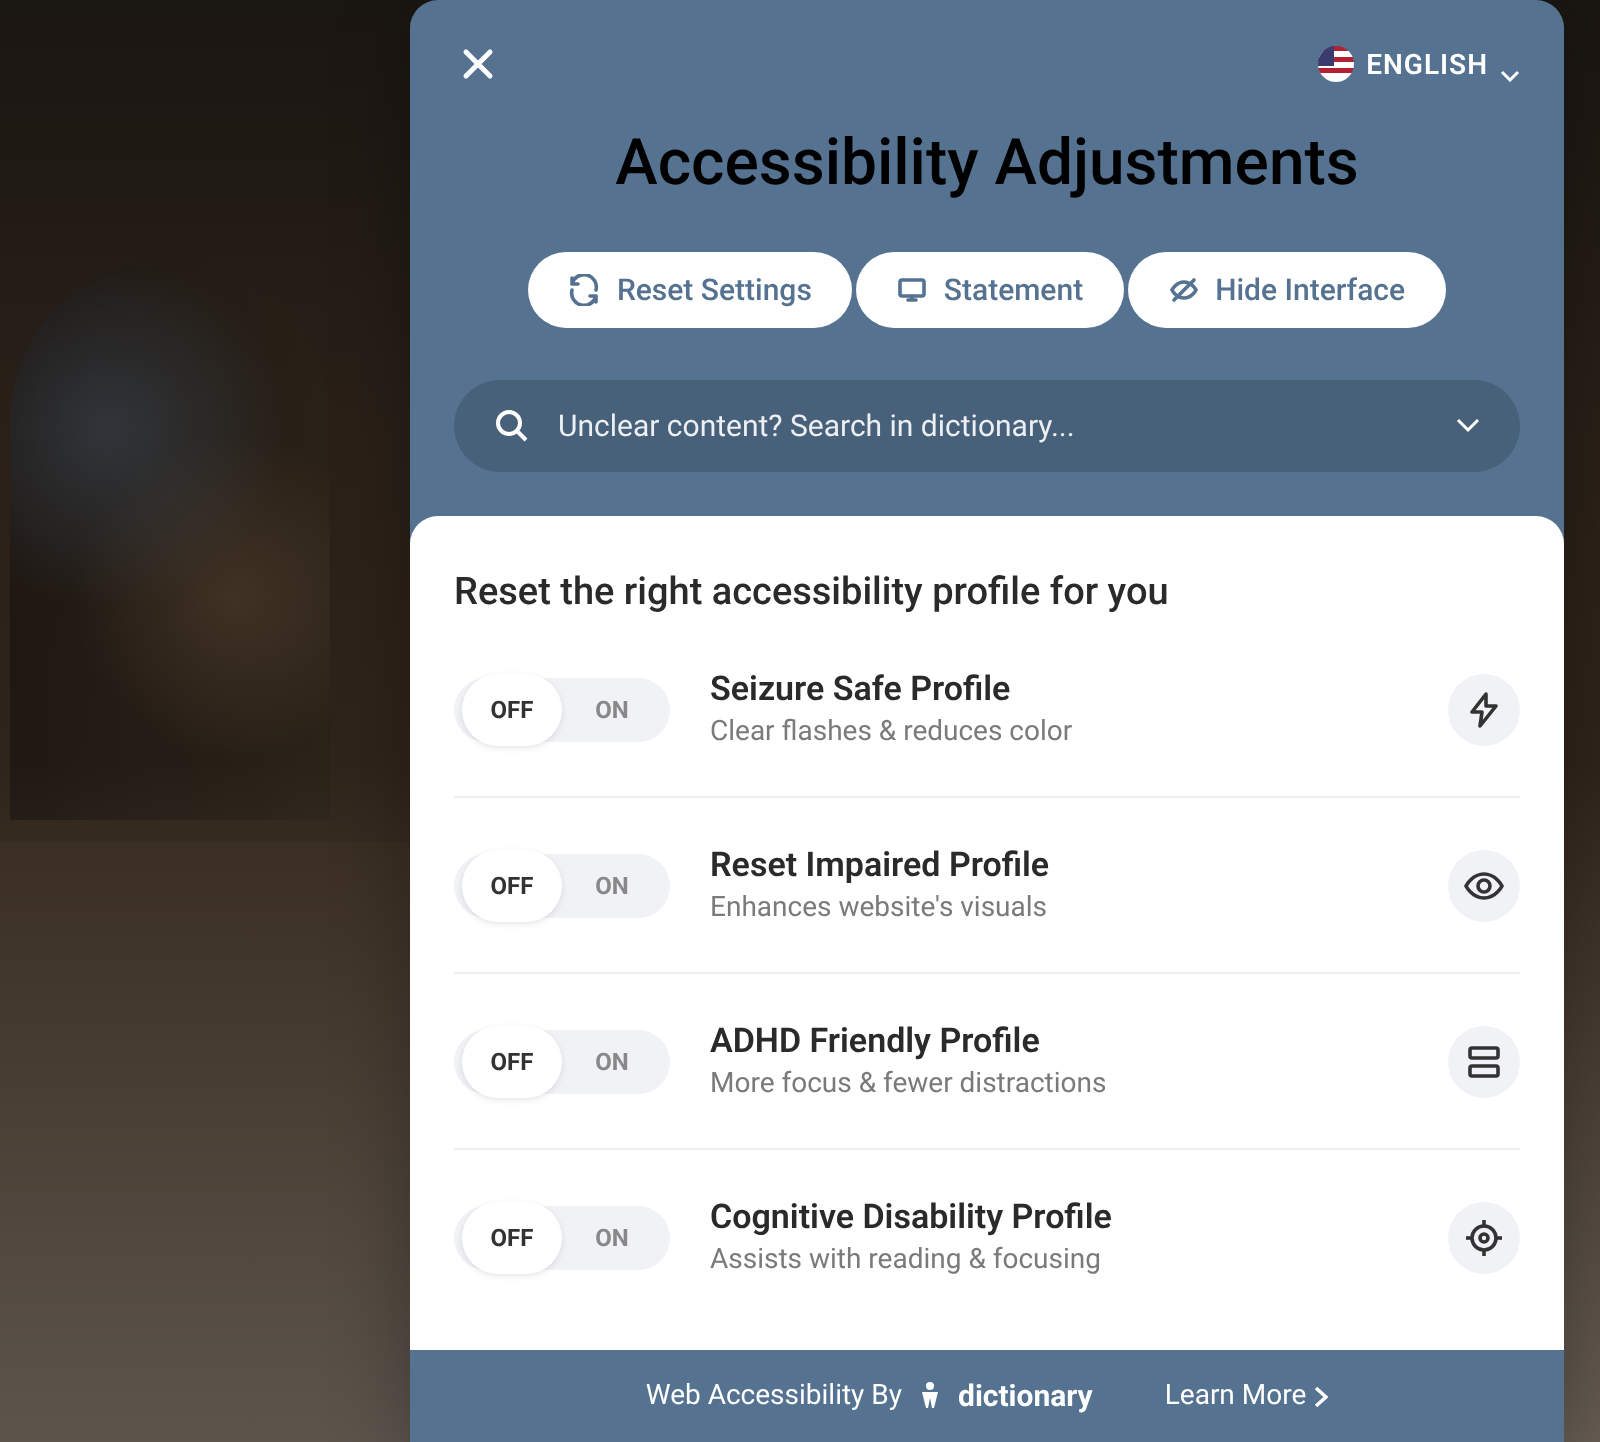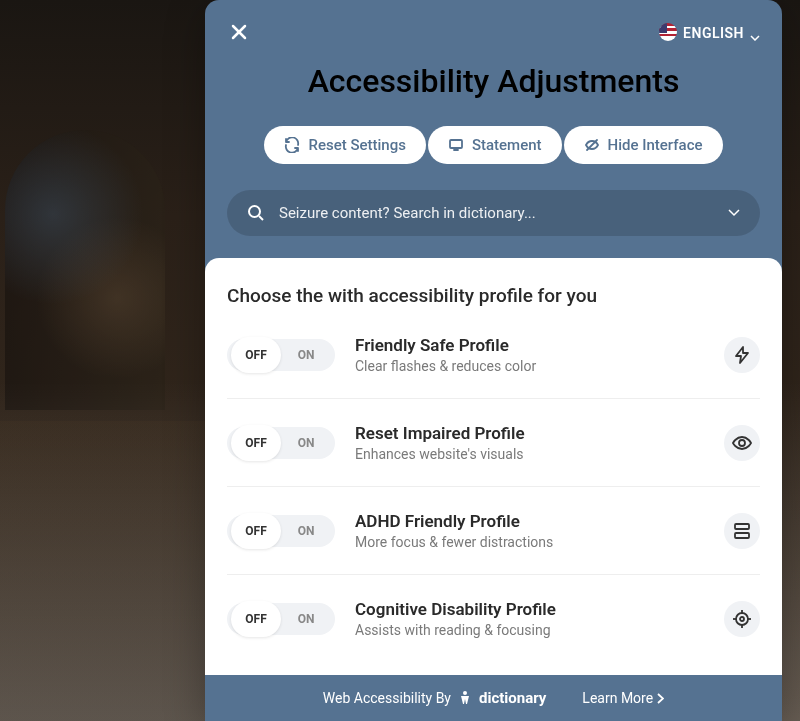--- a/index.html
+++ b/index.html
@@ -300,37 +300,37 @@
         </svg>
         <span>Hide Interface</span>
       </button>
     </div>
 
     <div class="search-box">
       <svg width="18" height="18" viewBox="0 0 18 18" fill="none" stroke="white" stroke-width="2">
         <circle cx="7.5" cy="7.5" r="5.5"></circle>
         <line x1="12" y1="12" x2="16" y2="16"></line>
       </svg>
-      <span class="search-placeholder">Seizure content? Search in dictionary...</span>
+      <span class="search-placeholder">Unclear content? Search in dictionary...</span>
       <svg width="12" height="8" viewBox="0 0 12 8" fill="none" stroke="white" stroke-width="1.5">
         <polyline points="1,1 6,6 11,1"></polyline>
       </svg>
     </div>
   </div>
 
   <div class="content-card">
-    <h2 class="section-title">Choose the with accessibility profile for you</h2>
+    <h2 class="section-title">Reset the right accessibility profile for you</h2>
 
     <div class="profile-row">
       <div class="toggle">
         <div class="toggle-option active">OFF</div>
         <div class="toggle-option">ON</div>
       </div>
       <div class="profile-text">
-        <div class="profile-title">Friendly Safe Profile</div>
+        <div class="profile-title">Seizure Safe Profile</div>
         <div class="profile-desc">Clear flashes &amp; reduces color</div>
       </div>
       <div class="profile-icon">
         <svg width="18" height="18" viewBox="0 0 18 18" fill="none" stroke="#333" stroke-width="1.8" stroke-linejoin="round">
           <polygon points="10,1 3,10 8,10 7,17 15,7 10,7"></polygon>
         </svg>
       </div>
     </div>
 
     <div class="profile-row">

